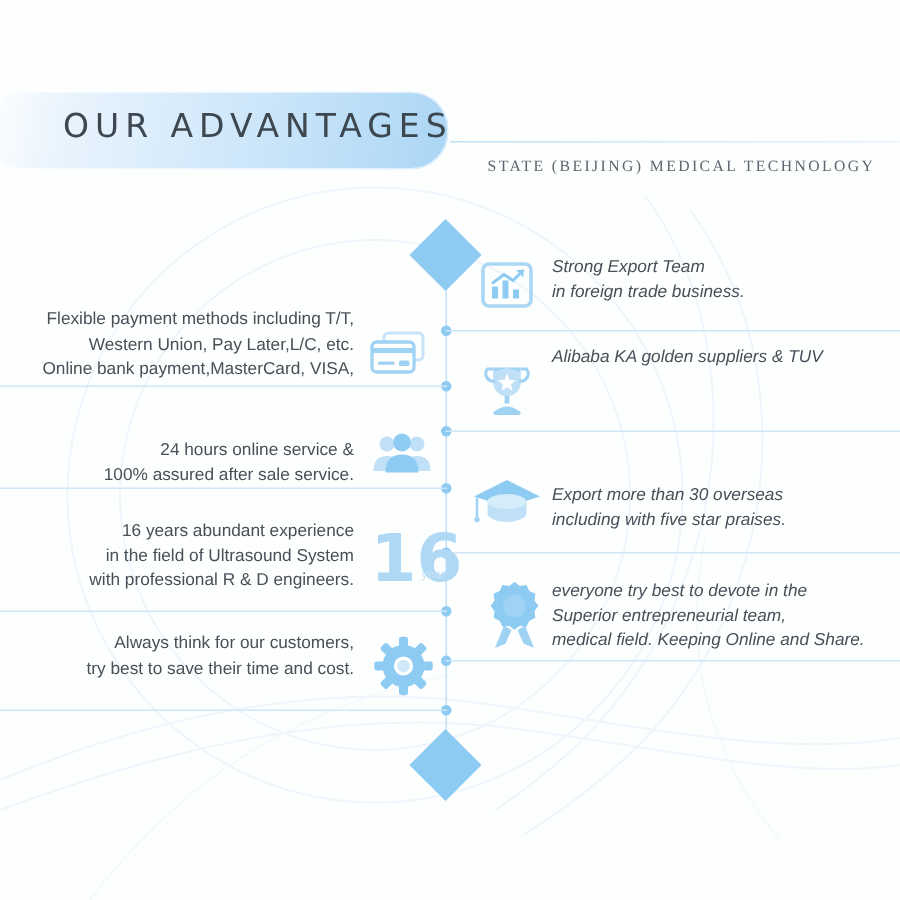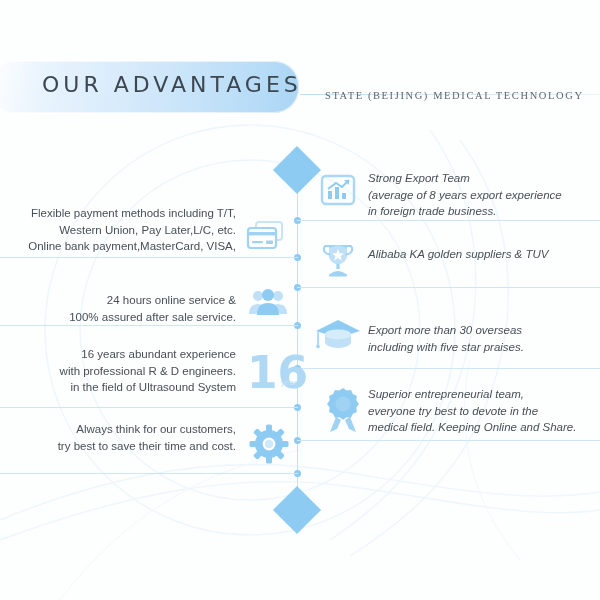--- a/index.html
+++ b/index.html
@@ -31,21 +31,21 @@
     position:absolute;left:42px;top:12px;
     font-size:22px;letter-spacing:4px;color:#3d4750;
     font-family:"DejaVu Sans", sans-serif;font-weight:400;
     white-space:nowrap;
   }
   .header-rule{
     position:absolute;left:300px;top:34px;width:300px;height:1px;
     background:linear-gradient(90deg,#bfdff6 0%,#d6ebfa 60%,#e8f3fb 100%);
   }
   .company{
-    position:absolute;left:325px;top:90px;
+    position:absolute;left:325px;top:106px;
     font-family:"Liberation Serif", serif;
     font-size:10.5px;letter-spacing:1.6px;color:#5d666e;white-space:nowrap;
   }
 
   
   .spine{
     position:absolute;left:296.5px;top:188px;width:1.5px;height:322px;
     background:#bfe0f7;
   }
   .diamond{
@@ -143,21 +143,20 @@
       <rect x="2" y="4" width="32" height="28" rx="4" fill="none" stroke="#a9d7f4" stroke-width="2.4"></rect>
       <rect x="8" y="19" width="4" height="8" fill="#8ecbf2"></rect>
       <rect x="15" y="15" width="4" height="12" fill="#8ecbf2"></rect>
       <rect x="22" y="21" width="4" height="6" fill="#8ecbf2"></rect>
       <polyline points="8,17 16,11 22,15 29,8" fill="none" stroke="#8ecbf2" stroke-width="2"></polyline>
       <polygon points="29,8 24,8 29,13" fill="#8ecbf2"></polygon>
     </svg>
   </div>
   <div class="txt right" style="top:170px">
     <div>Strong Export Team</div>
-    <div>(average of 8 years export experience</div>
     <div>in foreign trade business.</div>
   </div>
 
   <div class="icon" style="left:245px;top:220px">
     <svg width="40" height="34" viewBox="0 0 40 34">
       <rect x="11" y="2" width="26" height="18" rx="3" fill="none" stroke="#c9e4f8" stroke-width="2"></rect>
       <rect x="3" y="8" width="28" height="20" rx="3" fill="#ffffff" stroke="#9fd2f3" stroke-width="2.2"></rect>
       <rect x="3" y="12" width="28" height="3.4" fill="#9fd2f3"></rect>
       <rect x="7" y="21" width="11" height="2.2" rx="1" fill="#9fd2f3"></rect>
       <rect x="21" y="20.4" width="7" height="3.6" rx="1" fill="#9fd2f3"></rect>
@@ -174,21 +173,21 @@
       <path d="M11 5 h18 v10 a9 9 0 0 1 -18 0 z" fill="#9fd2f3"></path>
       <path d="M20 5 l9 3 v7 a9 9 0 0 1 -18 0 v-7 z" fill="#bfe0f7"></path>
       <polygon points="20,9 21.7,13.2 26,13.5 22.6,16.3 23.7,20.5 20,18.1 16.3,20.5 17.4,16.3 14,13.5 18.3,13.2" fill="#ffffff"></polygon>
       <path d="M11 6 h-4 a5 5 0 0 0 5 8" fill="none" stroke="#9fd2f3" stroke-width="2"></path>
       <path d="M29 6 h4 a5 5 0 0 1 -5 8" fill="none" stroke="#9fd2f3" stroke-width="2"></path>
       <rect x="18.4" y="24" width="3.2" height="5" fill="#9fd2f3"></rect>
       <path d="M12 34 q8 -6 16 0 z" fill="#9fd2f3"></path>
       <rect x="11" y="34" width="18" height="2.6" rx="1" fill="#9fd2f3"></rect>
     </svg>
   </div>
-  <div class="txt right" style="top:246px">
+  <div class="txt right" style="top:230px">
     <div>Alibaba KA golden suppliers &amp; TUV</div>
   </div>
 
   <div class="icon" style="left:248px;top:288px">
     <svg width="40" height="30" viewBox="0 0 40 30">
       <circle cx="10" cy="8" r="5" fill="#bfe0f7"></circle>
       <path d="M1 26 q0 -10 9 -10 q9 0 9 10 z" fill="#bfe0f7"></path>
       <circle cx="30" cy="8" r="5" fill="#bfe0f7"></circle>
       <path d="M21 26 q0 -10 9 -10 q9 0 9 10 z" fill="#bfe0f7"></path>
       <circle cx="20" cy="7" r="6" fill="#8ecbf2"></circle>
@@ -213,36 +212,36 @@
     <div>Export more than 30 overseas</div>
     <div>including with five star praises.</div>
   </div>
 
   <div class="yearicon" style="left:247px;top:356px">
     <span class="num">16</span>
     <span class="unit">year</span>
   </div>
   <div class="txt left" style="top:346px">
     <div>16 years abundant experience</div>
+    <div>in the field of Ultrasound System</div>
     <div>with professional R &amp; D engineers.</div>
-    <div>in the field of Ultrasound System</div>
   </div>
 
   <div class="icon" style="left:320px;top:386px">
     <svg width="46" height="48" viewBox="0 0 46 48">
       <path d="M16 31 L10 46 L17 43 L21 34 Z" fill="#9fd2f3"></path>
       <path d="M30 31 L36 46 L29 43 L25 34 Z" fill="#9fd2f3"></path>
       <path d="M23 2
                l3.6 2.6 4.4 -.6 1.9 4 4 1.9 -.6 4.4 2.6 3.6 -2.6 3.6 .6 4.4 -4 1.9 -1.9 4 -4.4 -.6 -3.6 2.6 -3.6 -2.6 -4.4 .6 -1.9 -4 -4 -1.9 .6 -4.4 -2.6 -3.6 2.6 -3.6 -.6 -4.4 4 -1.9 1.9 -4 4.4 .6 z" fill="#8ecbf2"></path>
       <circle cx="23" cy="18" r="7.5" fill="#9fd2f3"></circle>
     </svg>
   </div>
   <div class="txt right" style="top:386px">
+    <div>everyone try best to devote in the</div>
     <div>Superior entrepreneurial team,</div>
-    <div>everyone try best to devote in the</div>
     <div>medical field. Keeping Online and Share.</div>
   </div>
 
   <div class="icon" style="left:248px;top:423px">
     <svg width="42" height="42" viewBox="0 0 42 42">
       <path d="M21 2 l3.2 .45 1.3 -3.0 0 0
                M21 2" fill="none"></path>
       <g fill="#8ecbf2">
         <circle cx="21" cy="21" r="14"></circle>
         <rect x="18" y="1.5" width="6" height="7" rx="1.6"></rect>

